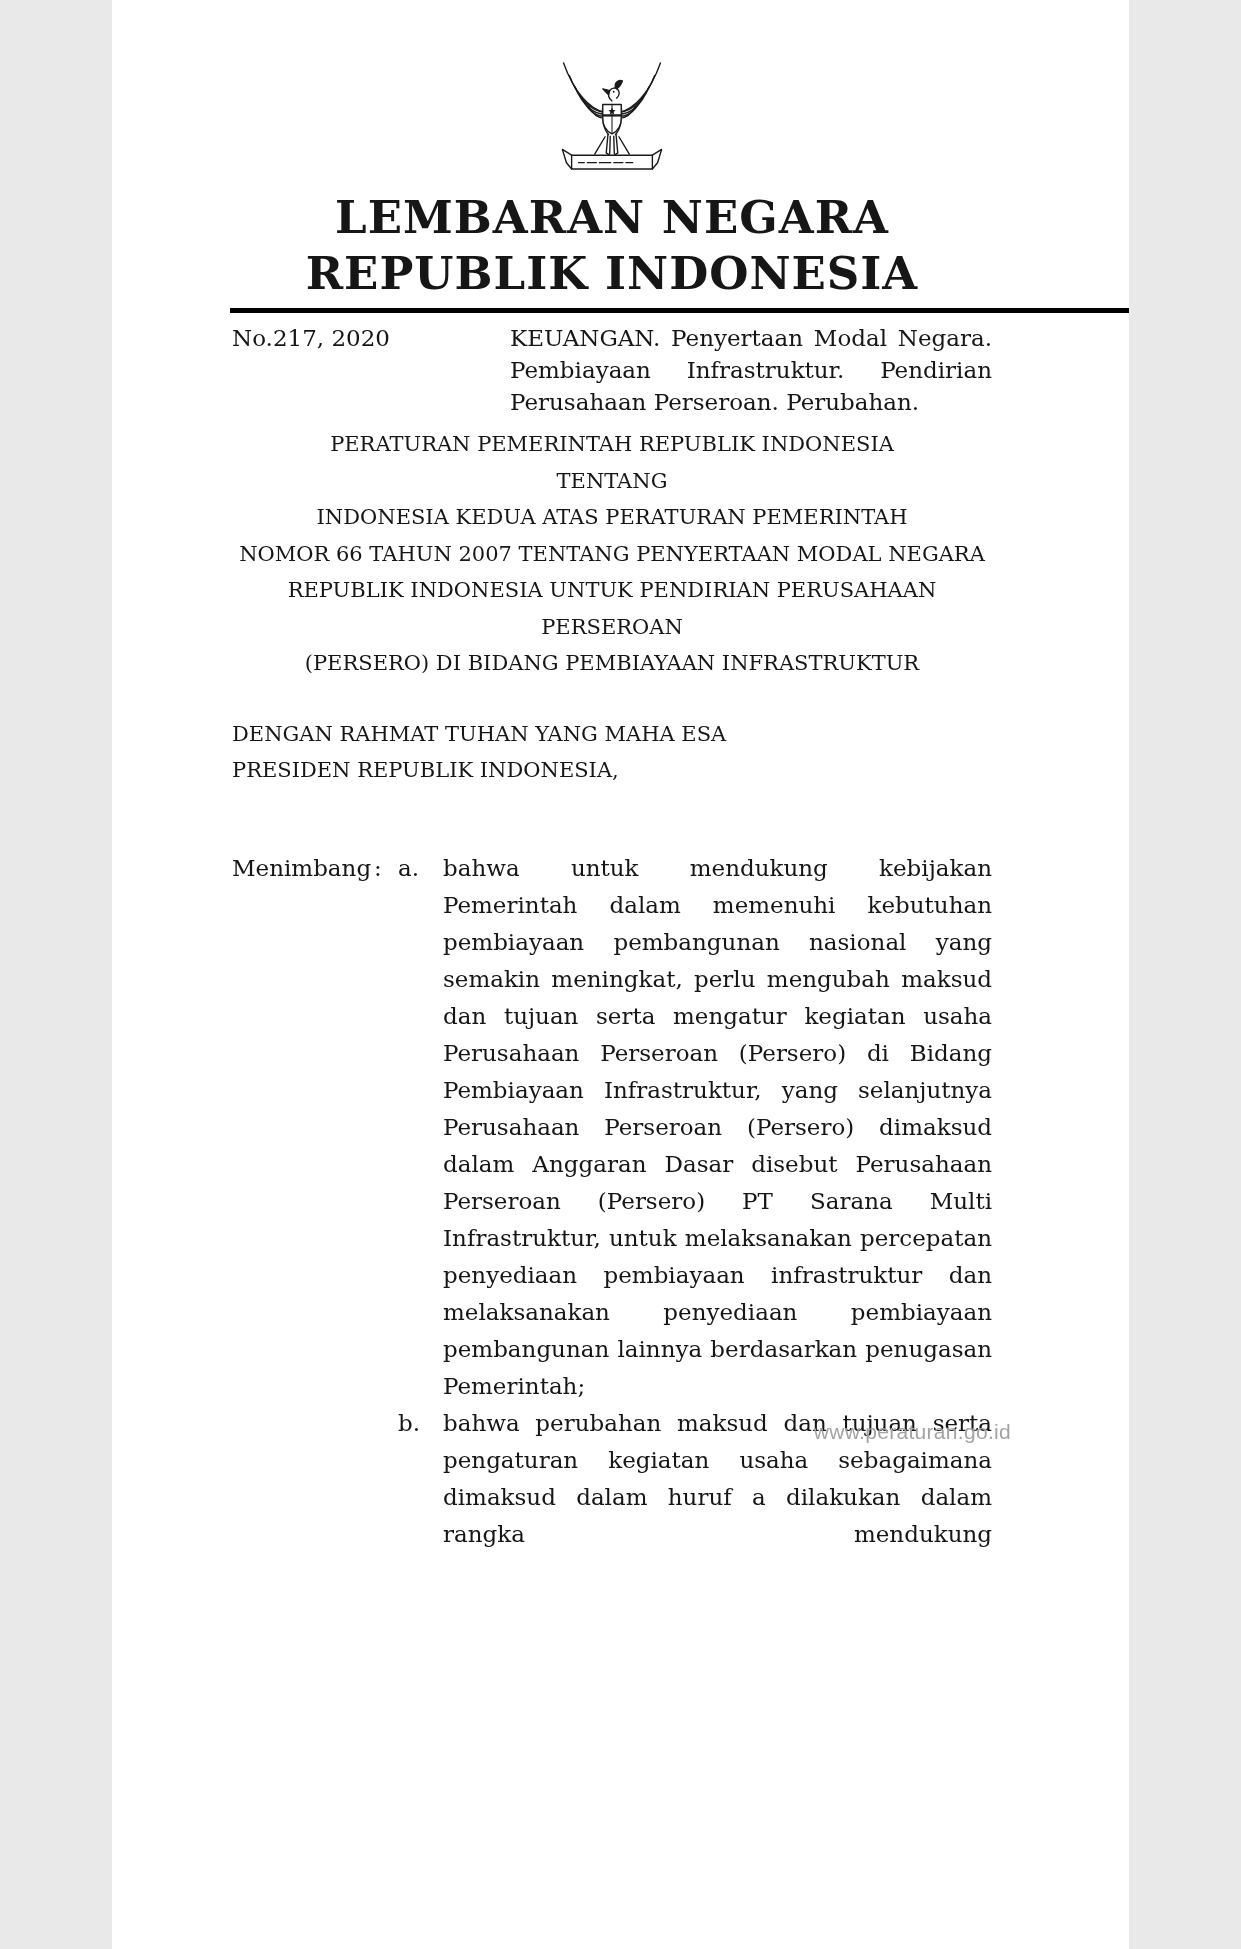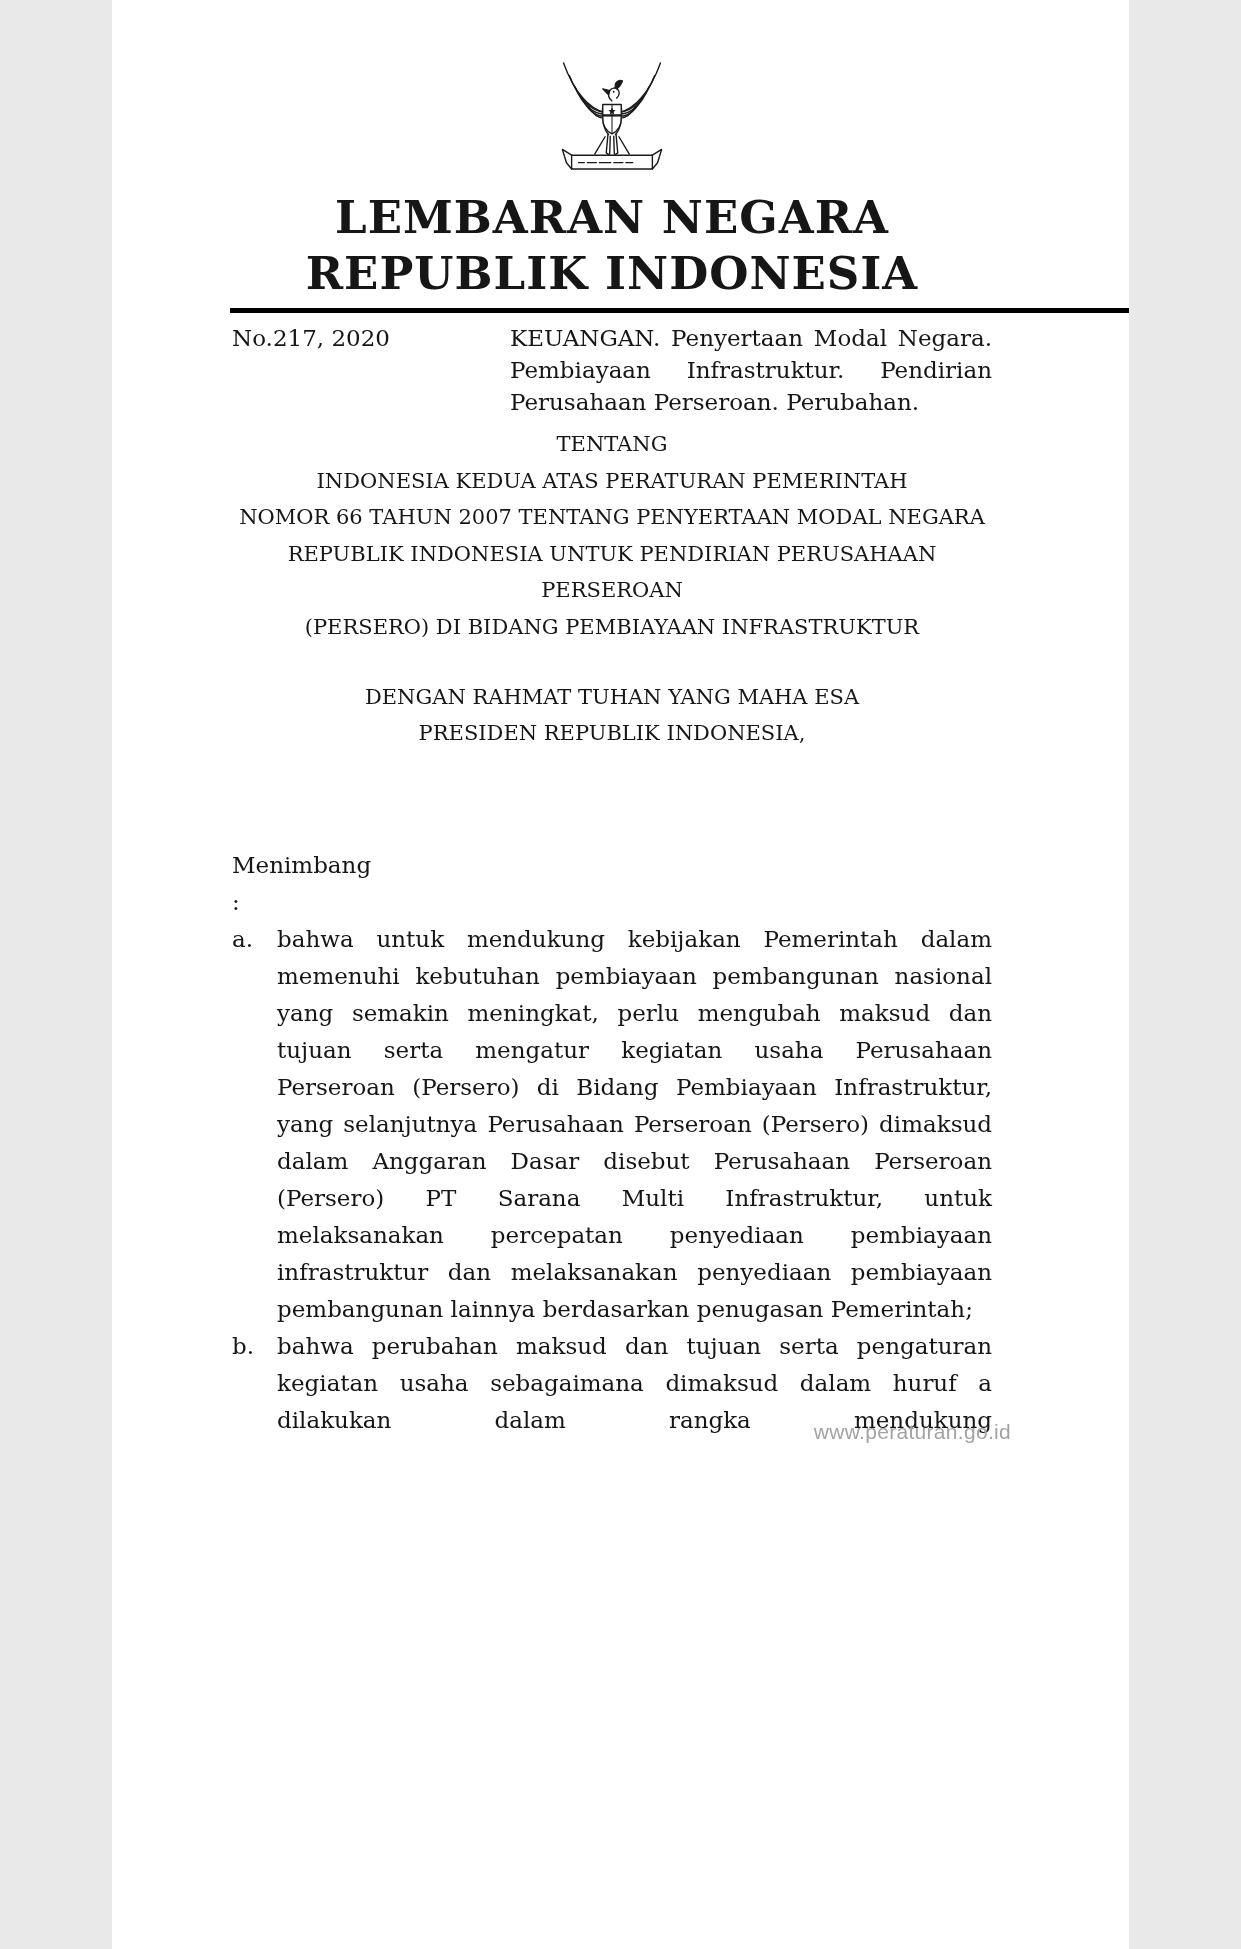--- a/index.html
+++ b/index.html
@@ -20,25 +20,25 @@
   .masthead-titles { margin-top:10px; }
   .masthead-title { font-weight:bold; font-size:45px; line-height:56px; letter-spacing:1px; white-space:nowrap; }
   .rule { margin:6px 0 0 118px; width:1005px; height:5px; background:#000; }
 
   .meta { margin-left:120px; width:760px; display:flex; padding-top:9px; font-size:23px; line-height:32px;gap:43px; }
   .meta-issue { width:235px; flex:none; }
   .meta-subject { flex:1; text-align:justify; }
 
   .title-block { margin:8px 0 0 120px; width:760px; text-align:center; font-size:21px; }
   .title-line { line-height:36.5px; }
-  .centerline { margin-left:120px; width:760px; text-align:center; font-size:21px; line-height:36px; }
+  .centerline { margin-left:120px; width:760px; font-size:21px; line-height:36px; }
   .invocation { margin-top:34px; }
   .salutation { }
 
-  .considerations { margin:96px 0 0 120px; width:760px; display:flex; font-size:23px; line-height:37px;flex-direction:column; }
+  .considerations { margin:62px 0 0 120px; width:760px; display:flex; font-size:23px; line-height:37px; }
   .c-label { width:142px; flex:none; }
   .c-colon { width:24px; flex:none; }
   .c-list  { flex:1; }
   .c-item  { display:flex; }
   .c-marker { width:45px; flex:none; }
   .c-text { flex:1; text-align:justify; }
   .c-text.justify-last { text-align-last:justify; }
 
   .watermark {
     position:absolute; top:1420px; right:118px;
@@ -96,20 +96,21 @@
   </div>
 
   <div class="rule"></div>
 
   <div class="meta">
     <div class="meta-issue">No.217, 2020</div>
     <div class="meta-subject">KEUANGAN. Penyertaan Modal Negara. Pembiayaan Infrastruktur. Pendirian Perusahaan Perseroan. Perubahan.</div>
   </div>
 
   <div class="title-block">
+    <div class="title-line">PERATURAN PEMERINTAH REPUBLIK INDONESIA</div>
     <div class="title-line">TENTANG</div>
     <div class="title-line">INDONESIA KEDUA ATAS PERATURAN PEMERINTAH</div>
     <div class="title-line">NOMOR 66 TAHUN 2007 TENTANG PENYERTAAN MODAL NEGARA</div>
     <div class="title-line">REPUBLIK INDONESIA UNTUK PENDIRIAN PERUSAHAAN PERSEROAN</div>
     <div class="title-line">(PERSERO) DI BIDANG PEMBIAYAAN INFRASTRUKTUR</div>
   </div>
 
   <div class="centerline invocation">DENGAN RAHMAT TUHAN YANG MAHA ESA</div>
   <div class="centerline salutation">PRESIDEN REPUBLIK INDONESIA,</div>
 

